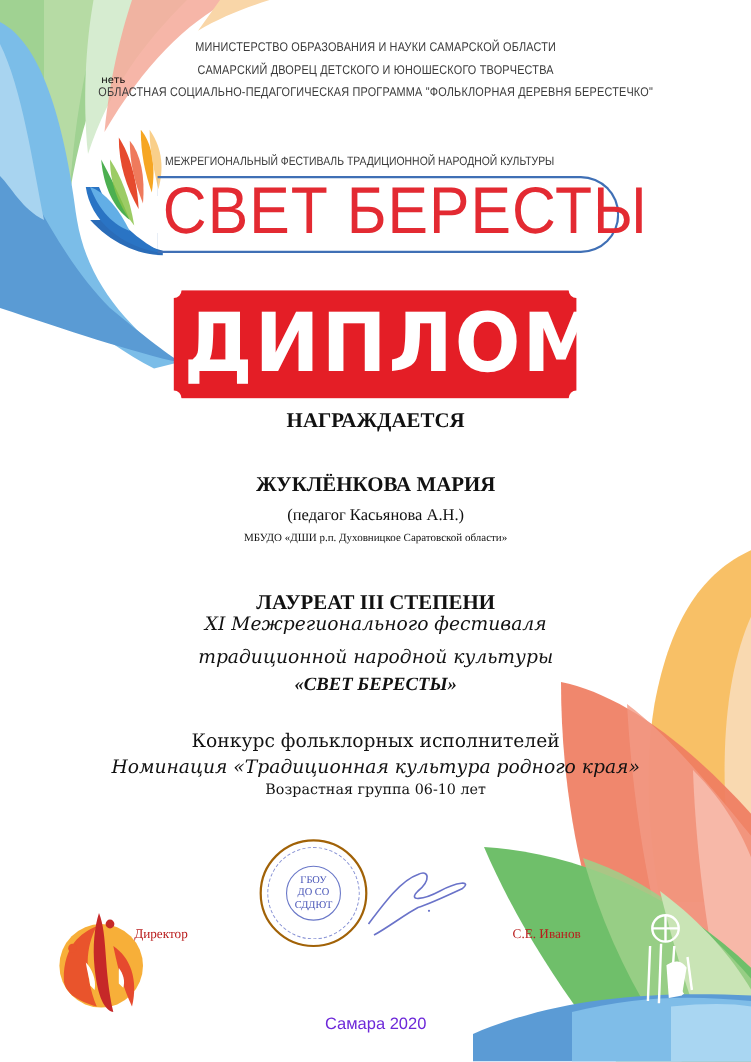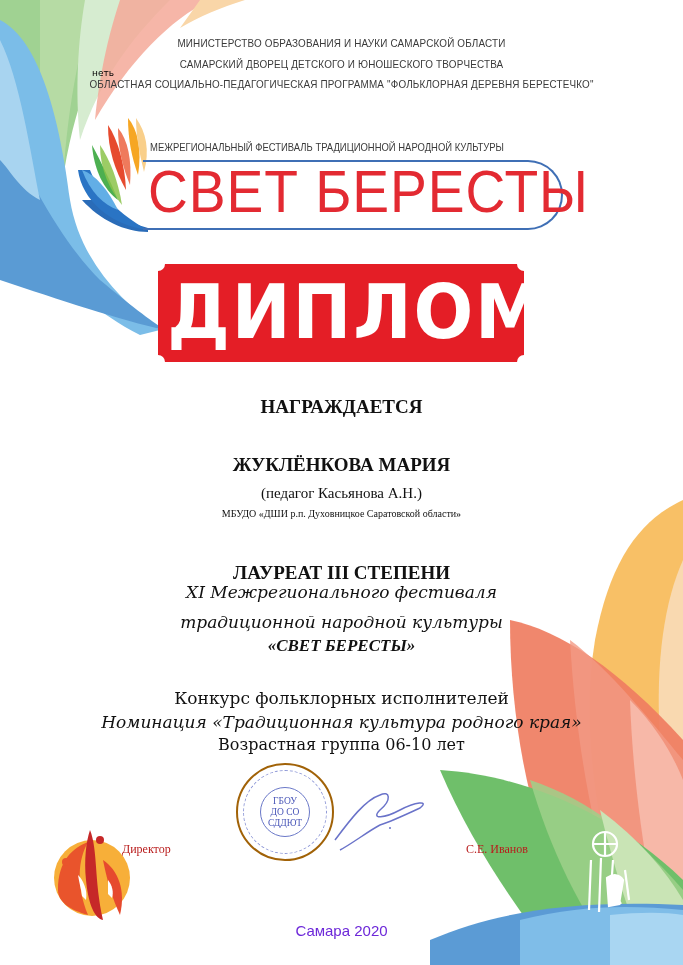--- a/index.html
+++ b/index.html
@@ -43,21 +43,21 @@
     .diploma-badge .notch {
       position: absolute; width: 14px; height: 14px; background: #fff; border-radius: 50%;
     }
     .diploma-text {
       position: absolute; left: 158px; top: 262px; width: 366px; text-align: center;
       font-family: "DejaVu Sans", sans-serif; font-weight: bold; font-size: 74px; color: #ffffff;
       line-height: 100px; letter-spacing: 2px; transform: scaleX(0.95);
     }
     .center-text {
       position: absolute; left: 0; width: 683px; text-align: center; color: #111;
-      font-family: "Liberation Serif", serif; z-index: 3; margin-top: 24px;
+      font-family: "Liberation Serif", serif; z-index: 3;
     }
     .b { font-weight: bold; }
     .i { font-style: italic; }
     .sig-row { position: absolute; top: 810px; font-family: "Liberation Serif", serif; font-size: 12px; color: #b91c1c; z-index: 3; margin-top: 32px; }
     .stamp {
       position: absolute; left: 236px; top: 763px; width: 98px; height: 98px; border-radius: 50%;
       border: 2px solid #a16207; box-sizing: border-box; z-index: 3;
       display: flex; align-items: center; justify-content: center;
     }
     .stamp .inner {
@@ -154,21 +154,21 @@
 <div class="center-text" style="top:461px;font-size:15px;">(педагог Касьянова А.Н.)</div>
 <div class="center-text" style="top:484px;font-size:10px;">МБУДО «ДШИ р.п. Духовницкое Саратовской области»</div>
 
 <div class="center-text b" style="top:538px;font-size:19px;">ЛАУРЕАТ III СТЕПЕНИ</div>
 <div class="center-text i" style="top:558px;font-size:17px;font-family:'DejaVu Serif',serif;">XI Межрегионального фестиваля</div>
 <div class="center-text i" style="top:588px;font-size:17px;font-family:'DejaVu Serif',serif;">традиционной народной культуры</div>
 <div class="center-text b i" style="top:612px;font-size:17px;">«СВЕТ БЕРЕСТЫ»</div>
 
 <div class="center-text" style="top:664px;font-size:17px;font-family:'DejaVu Serif',serif;">Конкурс фольклорных исполнителей</div>
 <div class="center-text i" style="top:688px;font-size:17px;font-family:'DejaVu Serif',serif;">Номинация «Традиционная культура родного края»</div>
-<div class="center-text" style="top:711px;font-size:16px;font-family:'DejaVu Serif',serif;">Возрастная группа 06-10 лет</div>
+<div class="center-text" style="top:711px;font-size:13px;font-family:'DejaVu Serif',serif;">Возрастная группа 06-10 лет</div>
 
 <div class="sig-row" style="left:122px;">Директор</div>
 <div class="stamp">
   <div class="ring"></div>
   <div class="inner">
     <span>ГБОУ</span>
     <span>ДО СО</span>
     <span>СДДЮТ</span>
   </div>
 </div>

